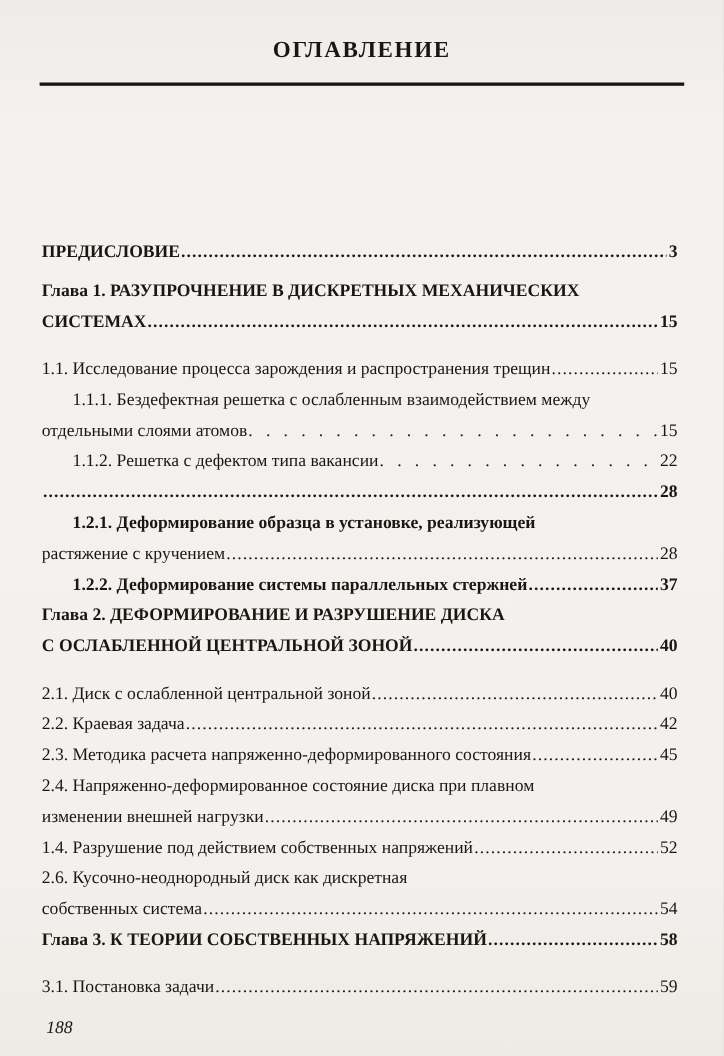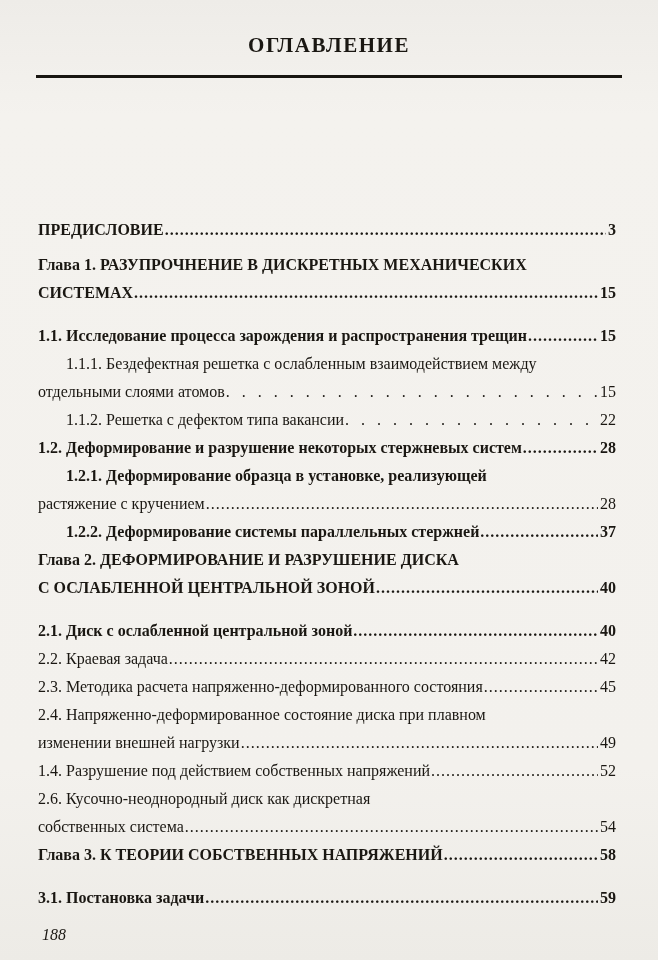--- a/index.html
+++ b/index.html
@@ -31,21 +31,21 @@
     height: 3px;
     background: #181510;
     margin: 15px 36px 0 36px;
   }
   .toc {
     margin: 138px 42px 0 38px;
     font-size: 16px;
   }
   .entry { margin: 0; }
   .entry.preface { margin-bottom: 7px; }
-  .entry.chapter + .entry { margin-top: 15px; font-weight: bold; }
+  .entry.chapter + .entry { margin-top: 15px; }
   .line {
     display: flex;
     align-items: baseline;
     line-height: 28px;
     white-space: nowrap;
   }
   .line.ind { padding-left: 28px; }
   .line.b { font-weight: bold; }
   .txt { flex: 0 0 auto; }
   .leader {
@@ -109,21 +109,20 @@
       </div>
       <div class="entry subsection">
         <div class="line ind">
           <span class="txt">1.1.2. Решетка с дефектом типа вакансии</span>
           <span class="leader spaced">. . . . . . . . . . . . . . . . . . . . . . . . . . . . . . . . . . . . . . . . . . . . . . . . . . . . . . . . . . . . . . . . . . . . . . . . . . . . . . . . . . . . . . . . . . . . . . . . . . . . . . . . . . . . . . . . . . . . . . . . . . . . . . . . . . . . . . . . . . . . . . . . . . . . . . </span>
           <span class="pg">22</span>
         </div>
       </div>
       <div class="entry section">
         <div class="line b">
-          <span class="txt">1.2. Деформирование и разрушение некоторых стержневых систем</span>
           <span class="leader dense">................................................................................................................................................................................................................................................................................................................................................................................................................</span>
           <span class="pg">28</span>
         </div>
       </div>
       <div class="entry subsection">
         <div class="line ind b">
           <span class="txt">1.2.1. Деформирование образца в установке, реализующей</span>
         </div>
         <div class="line">
           <span class="txt">растяжение с кручением</span>

